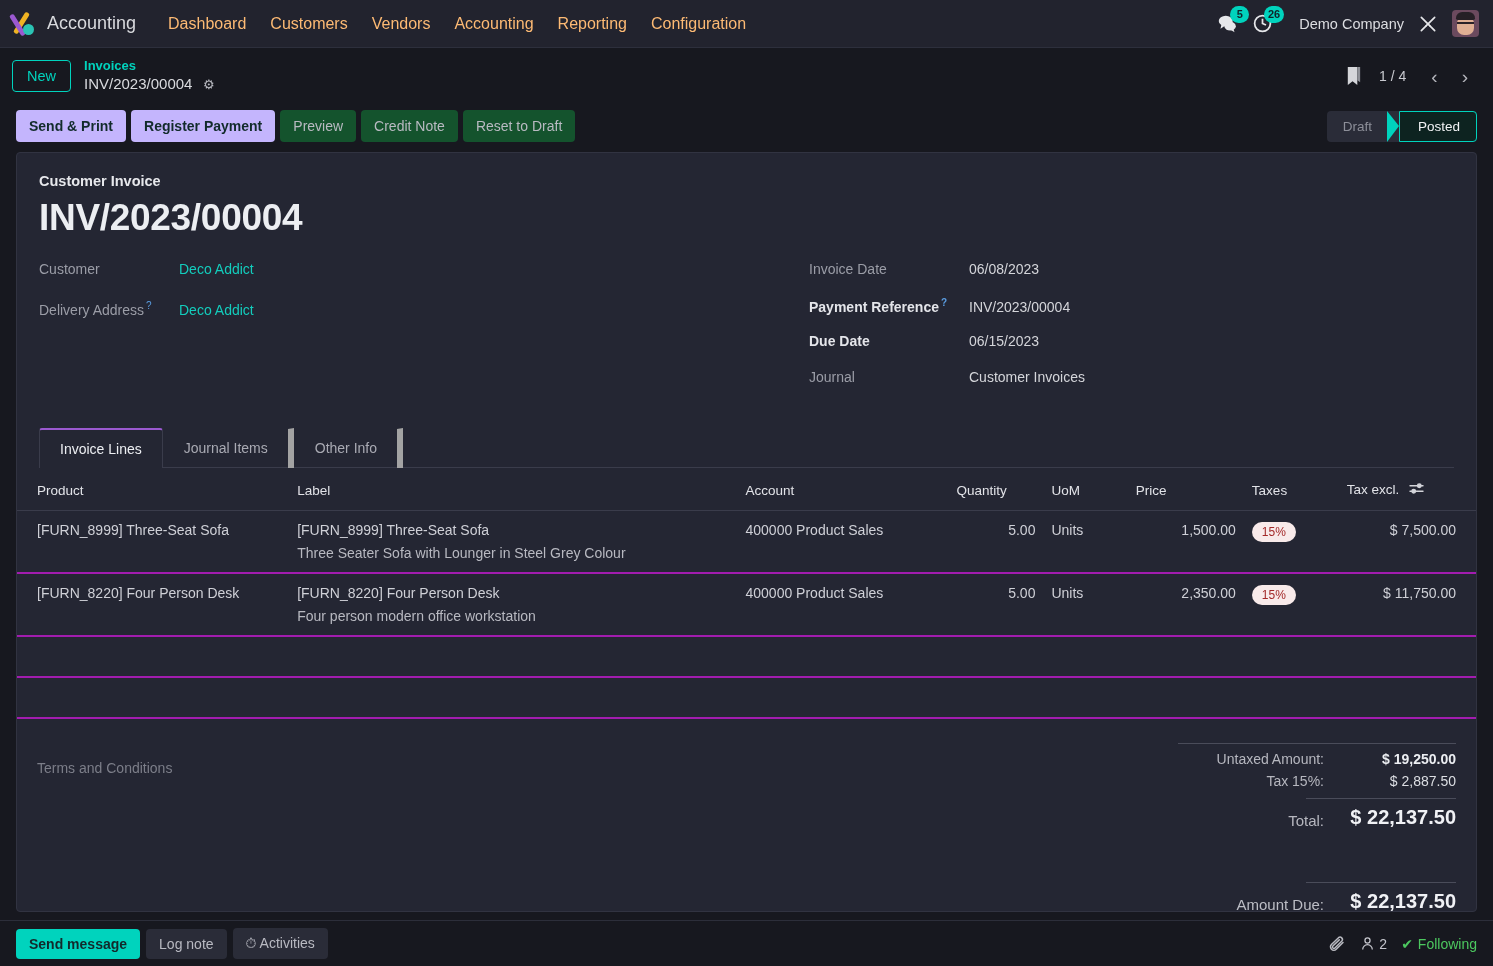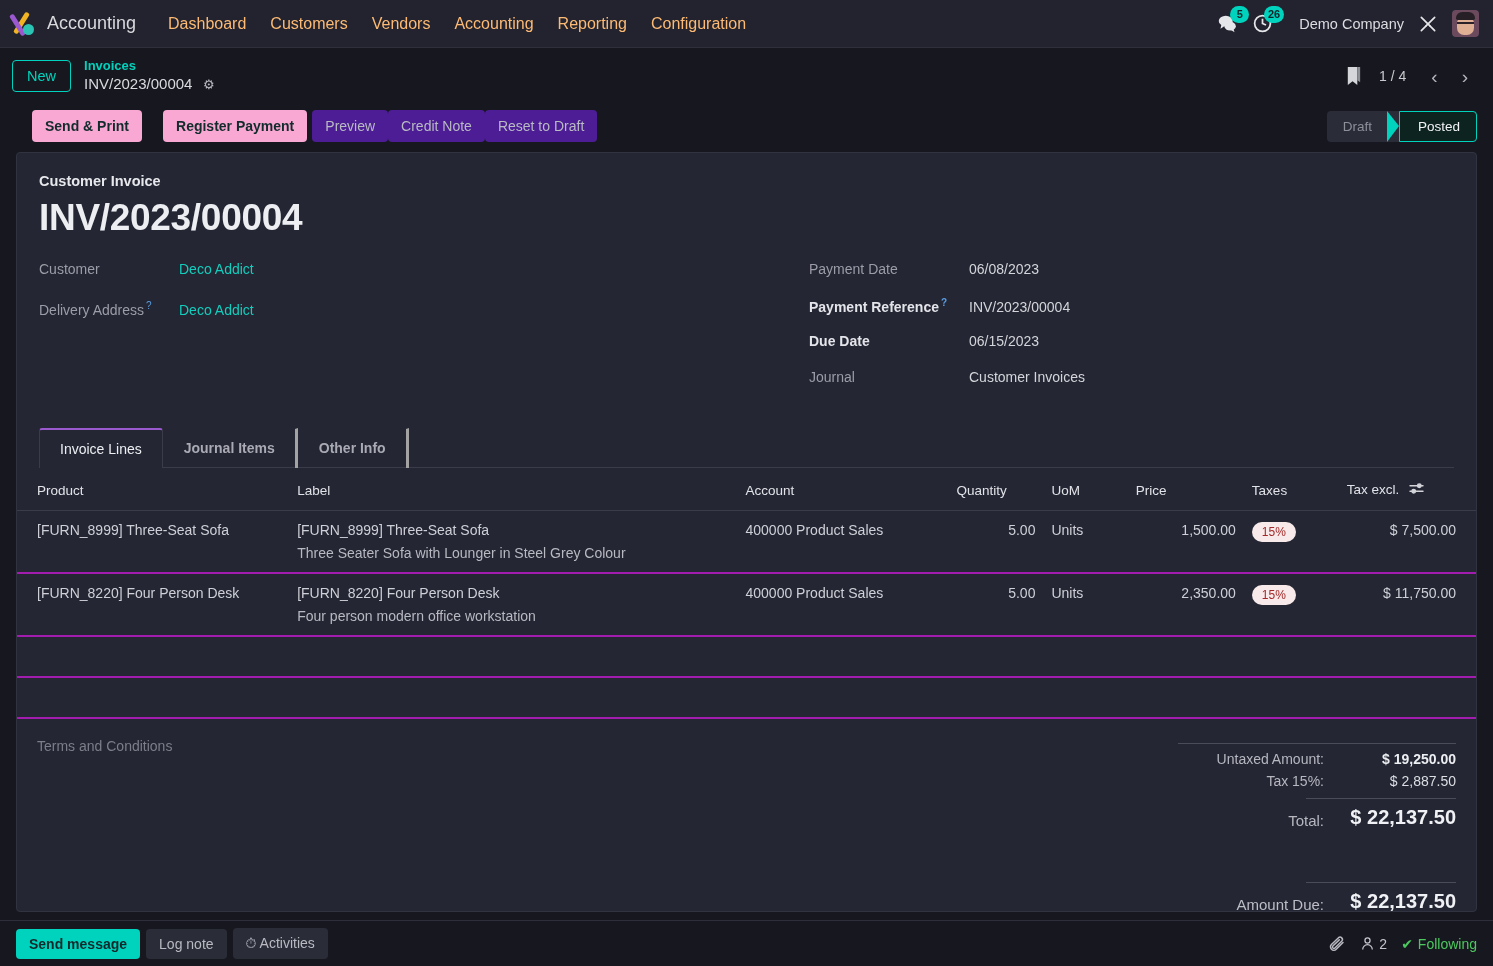--- a/index.html
+++ b/index.html
@@ -56,22 +56,22 @@
   .gear-icon { color: #b9bac1; font-size: 13px; margin-left: 6px; cursor: pointer; }
   .ctrl-right { margin-left: auto; display: flex; align-items: center; gap: 6px; }
   .bookmark-ico { cursor: pointer; display: flex; align-items: center; }
   .pager-text { font-size: 14px; color: #c9cad0; padding: 0 10px; cursor: pointer; }
   .pager-btn { color: #b5b6bd; font-size: 19px; padding: 2px 9px; cursor: pointer; line-height: 1; }
 
   
   .action-bar { display: flex; align-items: center; padding: 0 16px 0 16px; height: 44px; }
   .btn { font-size: 14px; padding: 8px 13px; border-radius: 4px; cursor: pointer;
          font-family: inherit; border: none; white-space: nowrap; }
-  .btn-primary { background: #f9a8d4; color: #122b2b; font-weight: bold; margin-right: 5px; margin-left: 16px; }
-  .btn-secondary { background: #4c1d95; color: #b9bac2; }
+  .btn-primary { background: #c4b5fd; color: #122b2b; font-weight: bold; margin-right: 5px; }
+  .btn-secondary { background: #14532d; color: #b9bac2; margin-right: 5px; }
   .statusbar { margin-left: auto; display: flex; align-items: stretch;
                background: #2a2c38; border-radius: 4px; height: 31px; }
   .st-item { font-size: 13.5px; display: flex; align-items: center; padding: 0 16px; color: #8d8f99; cursor: pointer; position: relative; }
   .st-item.active {
     color: #f2f3f5; background: #0d2320; border: 1px solid #00d3bd;
     border-radius: 0 4px 4px 0; padding-left: 18px;
   }
   .st-arrow { width: 0; height: 0; border-top: 15px solid transparent; border-bottom: 16px solid transparent;
               border-left: 12px solid #00d3bd; margin-left: -1px; position: relative; z-index: 2; }
 
@@ -101,21 +101,21 @@
   .tabs { display: flex; margin-top: 22px; border-bottom: 1px solid #3a3c4b; }
   .tab {
     font-size: 14px; color: #a9aab3; padding: 11px 20px; cursor: pointer;
     border: 1px solid transparent; border-bottom: none; position: relative; top: 1px;
   }
   .tab.active {
     color: #eceef2; background: #242633;
     border-color: #3a3c4b; border-top: 2px solid #9b59d0;
     border-radius: 3px 3px 0 0;
   }
-  .tab:not(.active) { border-right: 3px solid #a3a3a3; font-weight: bold; }
+  .tab:not(.active) { border-right: 6px solid #a3a3a3; }
 
   
   table.lines { width: 100%; border-collapse: collapse; margin-top: 2px; }
   table.lines th {
     font-size: 13.5px; color: #e2e3e8; font-weight: normal; text-align: left;
     padding: 12px 8px; border-bottom: 1px solid #3a3c4b; white-space: nowrap;
   }
   table.lines td {
     font-size: 14px; color: #cfd0d7; padding: 11px 8px; border-bottom: 2px solid #a21caf; vertical-align: top;
   }
@@ -131,21 +131,21 @@
   .sub-desc { display: block; color: #b8b9c1; margin-top: 7px; font-size: 14px; }
   .tax-pill {
     display: inline-block; background: #f8eaea; color: #a32929;
     font-size: 12px; border-radius: 11px; padding: 3px 10px; font-weight: normal; cursor: pointer;
   }
   .empty-row td { height: 41px; border-bottom: 1px solid #383a48; }
   .opt-col-ico { color: #d3d4da; cursor: pointer; margin-left: 6px; display: inline-block; vertical-align: middle; }
 
   
   .bottom-area { display: flex; padding: 18px 20px 0 20px; }
-  .terms-box { flex: 1 1 auto; }
+  .terms-box { flex: 1 1 auto; margin-top: 22px; }
   .terms-ph { font-size: 14px; color: #7c7e89; cursor: text; }
   .totals { width: 278px; flex: 0 0 278px; }
   .t-row { display: flex; justify-content: flex-end; align-items: flex-end; padding: 3px 0; }
   .t-label { font-size: 14px; color: #b6b7bf; margin-right: 14px; }
   .t-val { font-size: 14px; color: #dcdee3; min-width: 118px; text-align: right; }
   .t-val.bold { font-weight: bold; color: #eceef2; }
   .t-total .t-label { font-size: 15px; }
   .t-total .t-val { font-size: 20px; font-weight: bold; color: #f0f1f5; }
   .t-due .t-label { font-size: 15px; color: #bcbdc5; }
   .t-due .t-val { font-size: 20px; font-weight: bold; color: #f0f1f5; }
@@ -271,21 +271,21 @@
         <div class="frow" style="margin-top:14px">
           <span class="flabel">
             <span>Delivery Address</span><span class="helpmark">?</span>
           </span>
           <span class="fvalue link">Deco Addict</span>
         </div>
       </div>
 
       <div class="col-right">
         <div class="frow">
-          <span class="flabel">Payment Date</span>
+          <span class="flabel">Invoice Date</span>
           <span class="fvalue">06/08/2023</span>
         </div>
         <div class="frow">
           <span class="flabel bold">
             <span>Payment Reference</span><span class="helpmark">?</span>
           </span>
           <span class="fvalue">INV/2023/00004</span>
         </div>
         <div class="frow">
           <span class="flabel bold">Due Date</span>

